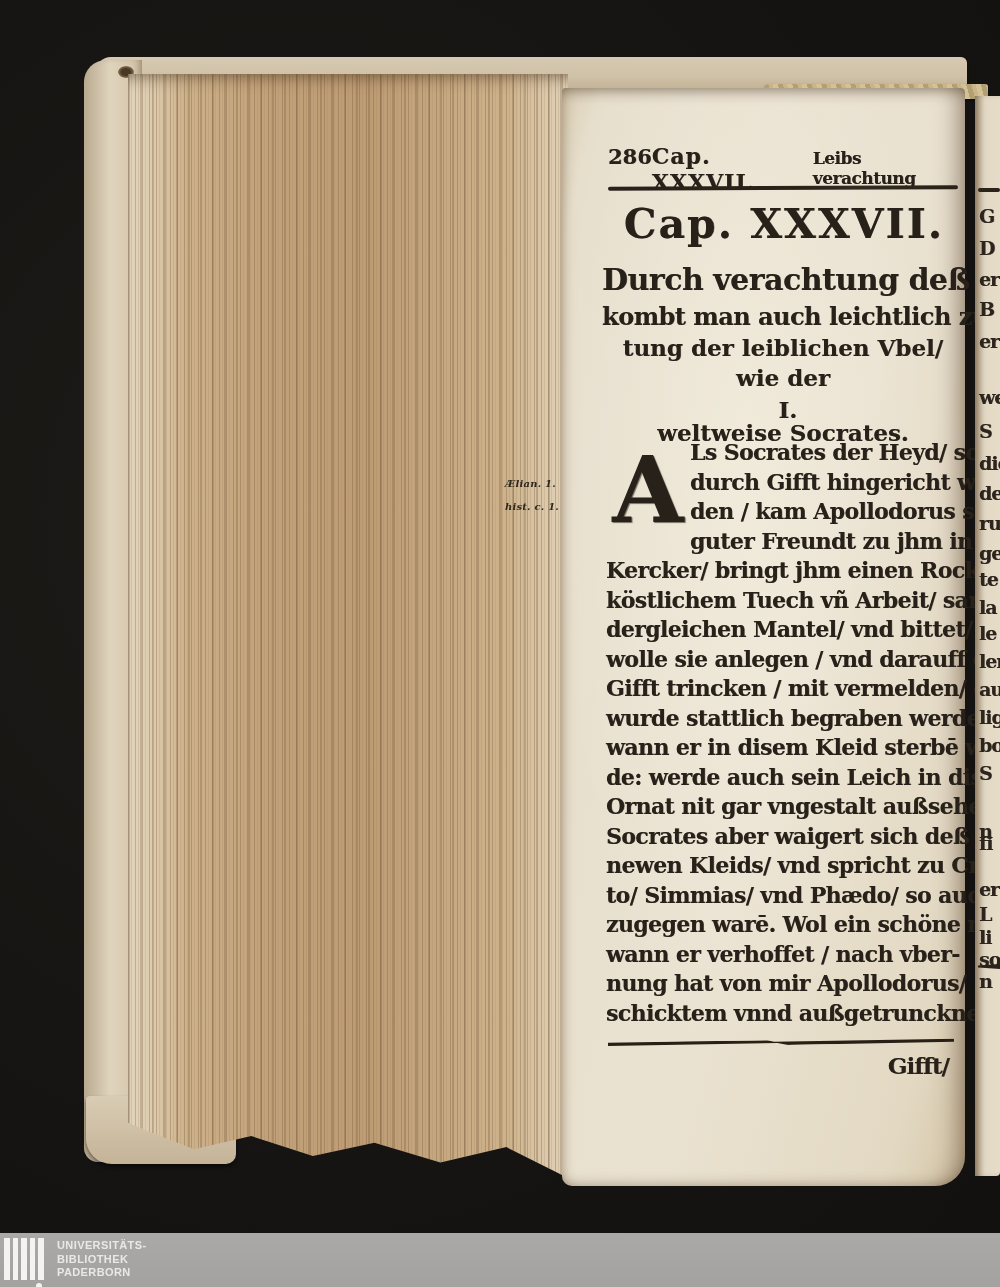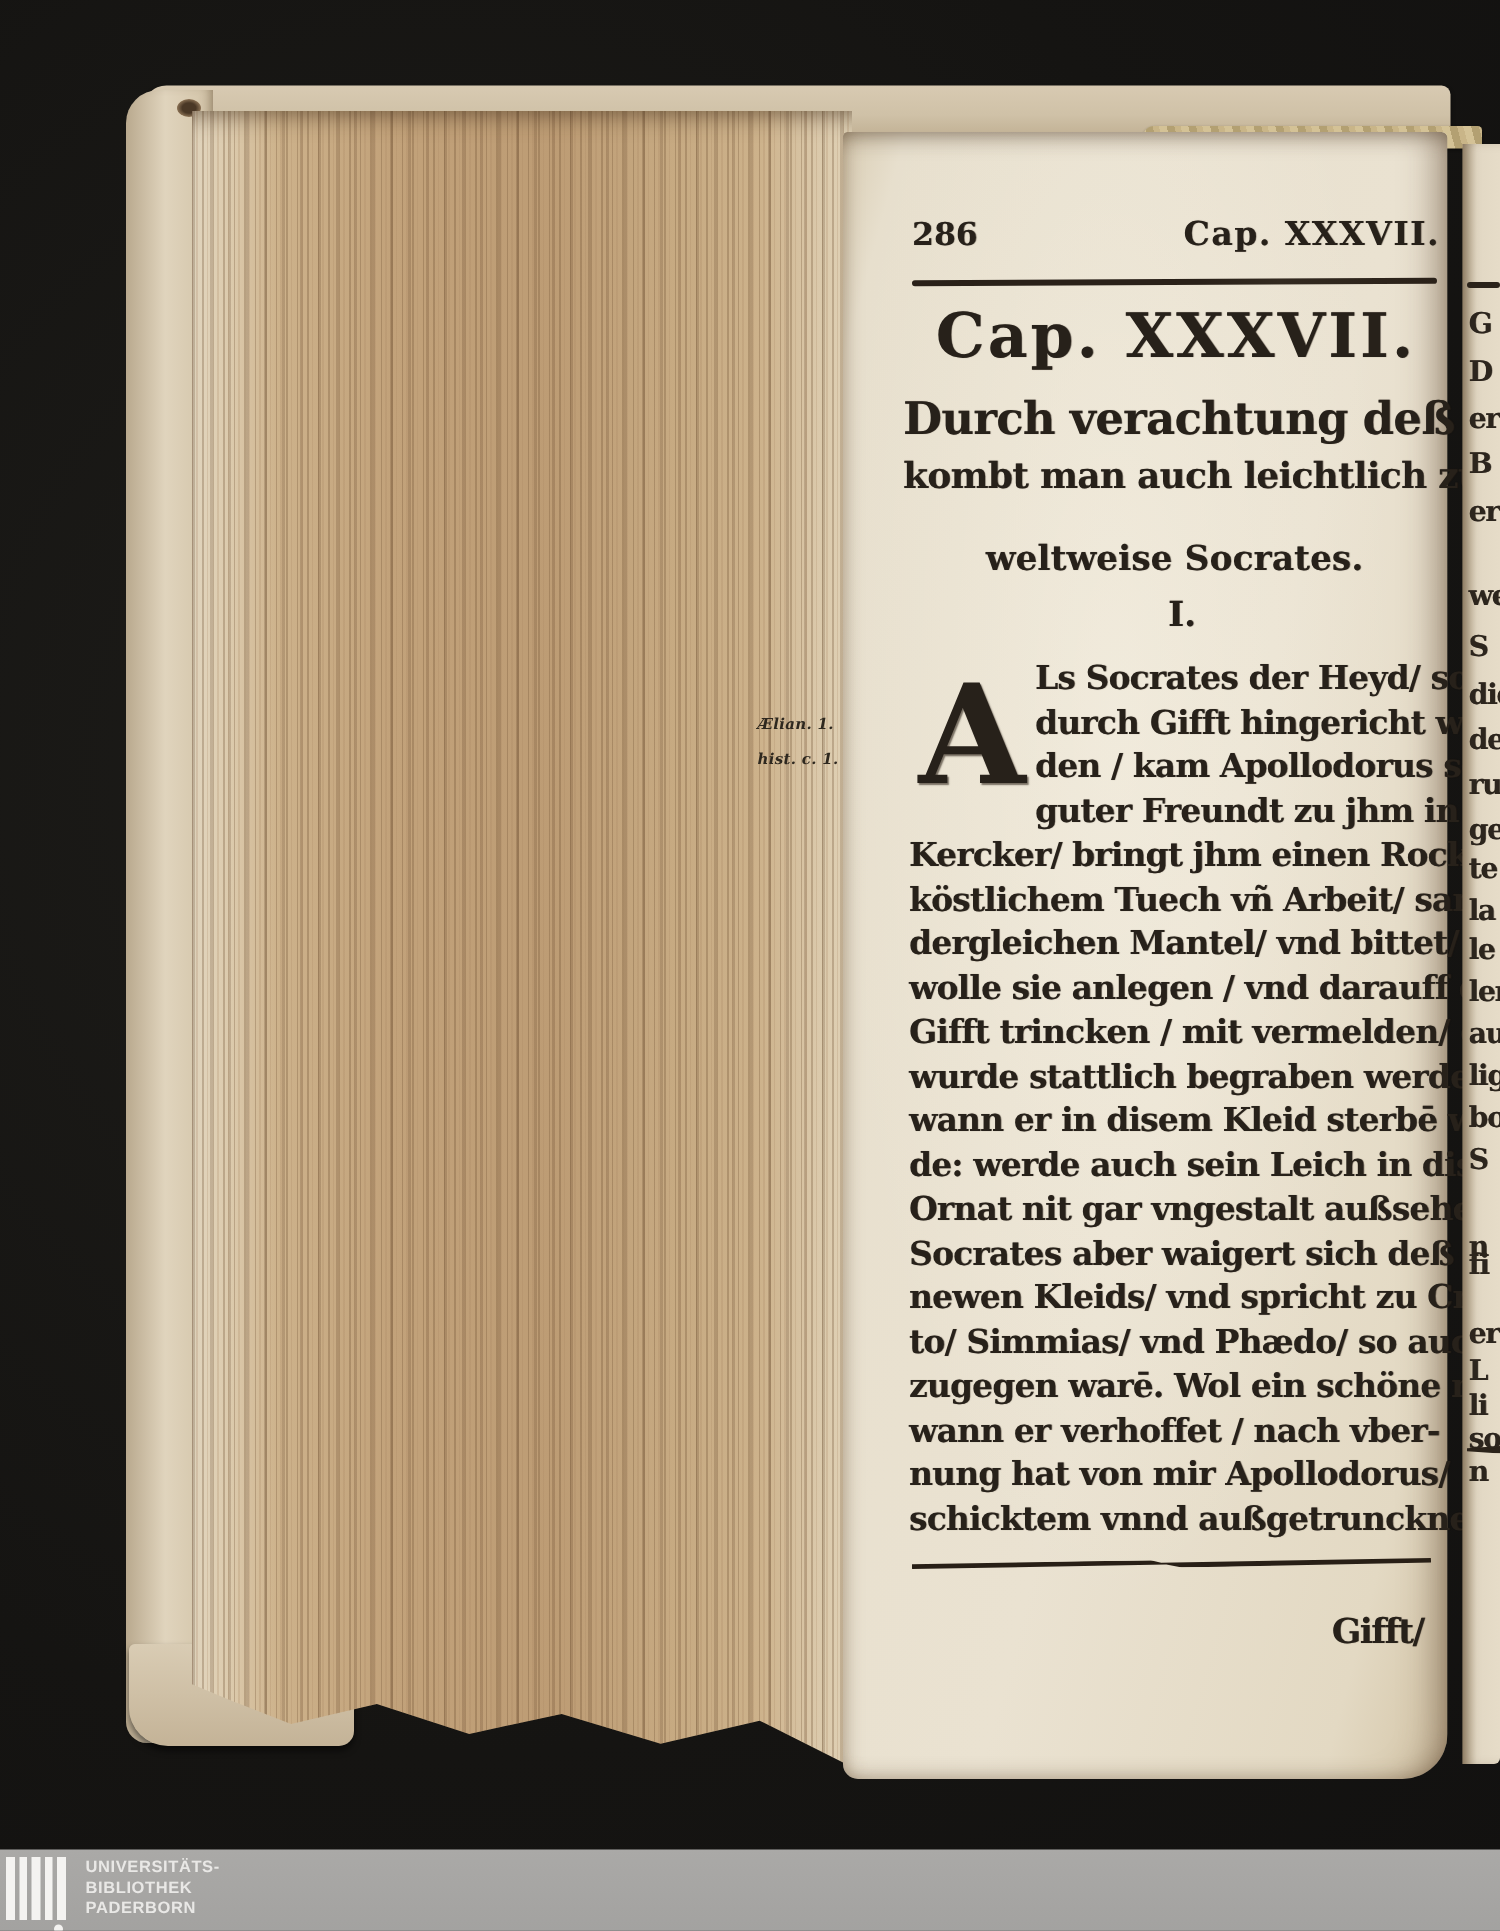--- a/index.html
+++ b/index.html
@@ -116,21 +116,21 @@
     font-style:italic;font-size:10px;line-height:23px;letter-spacing:.2px;
     font-weight:700;color:#2e281f;
   }
   .end-rule{
     position:absolute;left:46px;top:952px;width:346px;height:5px;
     background:#281f16;
     clip-path:polygon(0 20%,46% 0,48% 35%,100% 10%,100% 70%,52% 100%,49% 60%,0 85%);
     transform:rotate(-.6deg);
   }
   .catchword{
-    position:absolute;right:16px;top:964px;font-size:23px;letter-spacing:-1px;margin-top:22px;
+    position:absolute;right:16px;top:964px;font-size:23px;letter-spacing:-1px;
   }
   
   .footer-band{
     position:absolute;left:0;top:1233px;width:1000px;height:54px;
     background:linear-gradient(180deg,#aaa9a7 0%,#a3a2a0 100%);
   }
   .logo-bars{position:absolute;left:2px;top:5px;width:46px;height:48px;}
   .logo-bar{position:absolute;top:0;width:5.5px;height:42px;background:#f4f3f1;}
   .logo-dot{position:absolute;left:34px;top:45px;width:6px;height:6px;border-radius:50%;background:#f4f3f1;}
   .logo-text{
@@ -147,29 +147,31 @@
 <div class="cover-corner-hole"></div>
 <div class="cover-bottom"></div>
 <div class="fore-edge"></div>
 <div class="headband"></div>
 
 <div class="page">
 
   <div class="running-header ink">
     <span class="rh-num">286</span>
     <span class="rh-chap">Cap. XXXVII.</span>
+    <span class="rh-title">Leibs verachtung</span>
   </div>
 
   <div class="header-rule"></div>
 
   <div class="chapter-heading ink">Cap. XXXVII.</div>
 
   <div class="subtitle ink">
     <div class="st1">Durch verachtung deß Leibs</div>
     <div class="st2">kombt man auch leichtlich zur verach-</div>
+    <div class="st3">tung der leiblichen Vbel/ wie der</div>
     <div class="st4">weltweise Socrates.</div>
   </div>
 
   <div class="section-number ink">I.</div>
 
   <div class="margin-note">
     <div>Ælian. 1.</div>
     <div>hist. c. 1.</div>
   </div>
 

